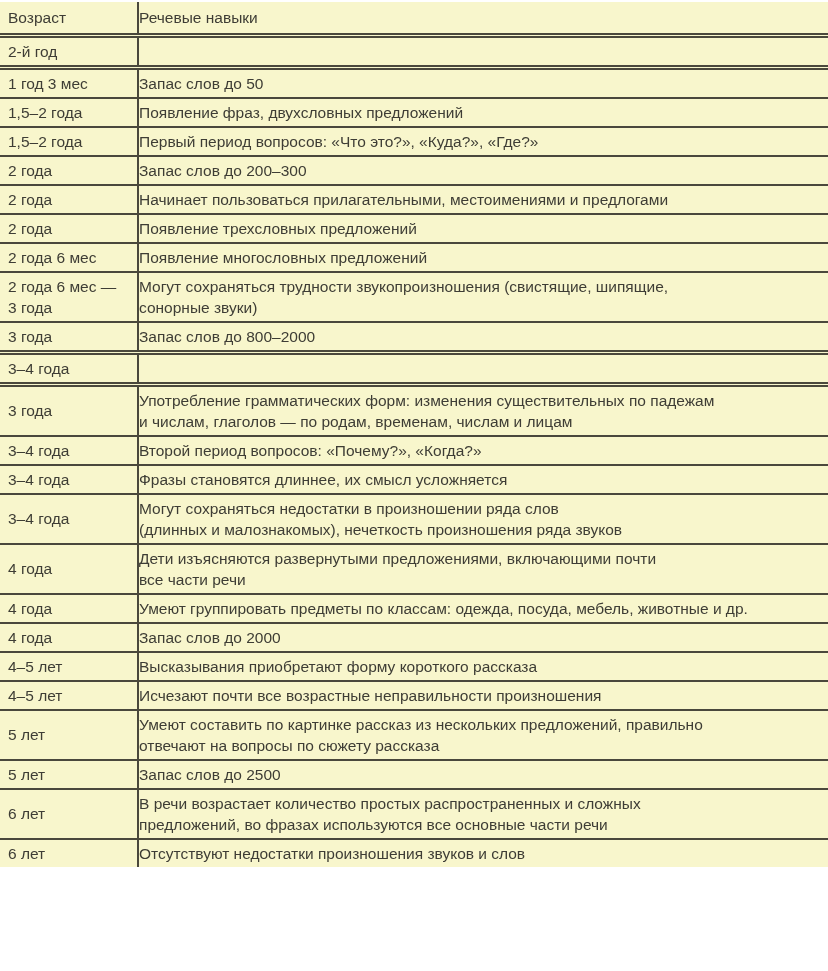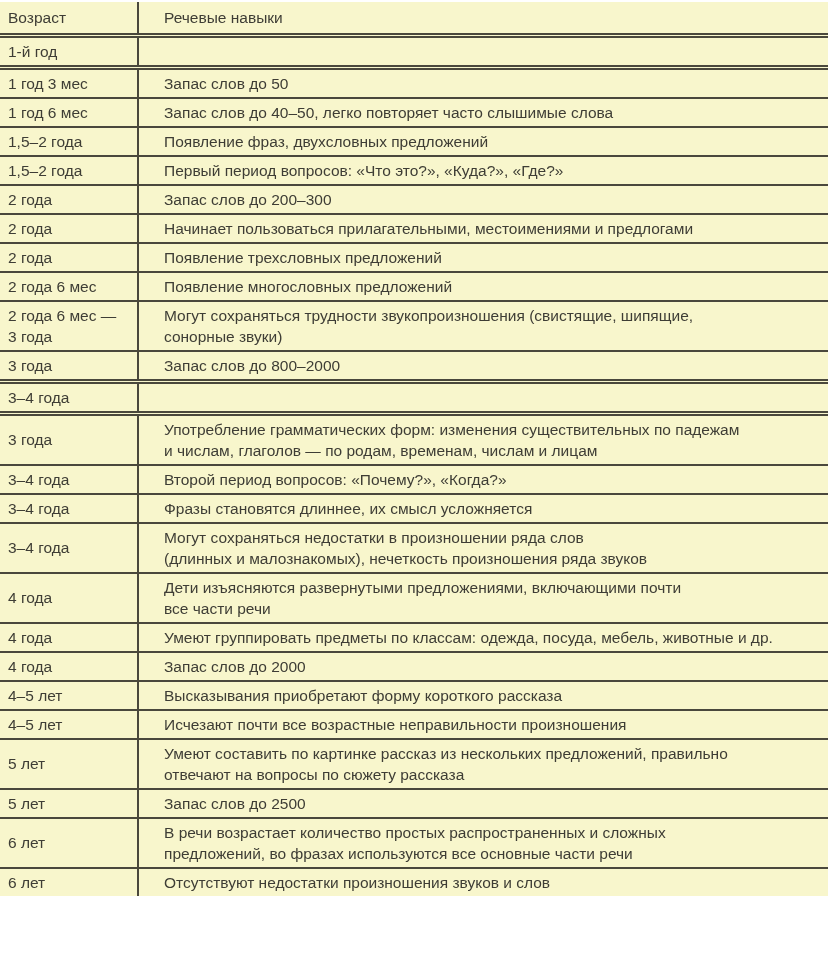--- a/index.html
+++ b/index.html
@@ -27,21 +27,21 @@
     font-size:15.5px;
     line-height:21px;
     color:var(--text);
     font-weight:normal;
     text-align:left;
     vertical-align:middle;
     padding:3px 10px 3px 8px;
     white-space:pre-line;
     overflow:hidden;
   }
-  td.skill,th.skill{padding-left:25px;margin-left:48px;}
+  td.skill,th.skill{padding-left:0;margin-left:48px;}
   thead tr{height:33px;}
   tbody tr{height:24px;}
   tbody tr.section{height:30px;}
   
   tbody tr td{border-top:2px solid var(--line);}
   tbody tr.section td{
     border-top:5px double var(--line);
     border-bottom:5px double var(--line);
   }
   td.age,th.age{border-right:2px solid var(--line);margin-left:40px;}
@@ -55,30 +55,26 @@
     <col class="c-skill">
   </colgroup>
   <thead>
     <tr>
       <th class="age">Возраст</th>
       <th class="skill">Речевые навыки</th>
     </tr>
   </thead>
   <tbody>
       <tr class="section">
-        <td class="age">1-й год</td>
+        <td class="age">2-й год</td>
         <td class="skill"></td>
       </tr>
       <tr>
         <td class="age">1 год 3 мес</td>
         <td class="skill">Запас слов до 50</td>
-      </tr>
-      <tr>
-        <td class="age">1 год 6 мес</td>
-        <td class="skill">Запас слов до 40–50, легко повторяет часто слышимые слова</td>
       </tr>
       <tr>
         <td class="age">1,5–2 года</td>
         <td class="skill">Появление фраз, двухсловных предложений</td>
       </tr>
       <tr>
         <td class="age">1,5–2 года</td>
         <td class="skill">Первый период вопросов: «Что это?», «Куда?», «Где?»</td>
       </tr>
       <tr>

